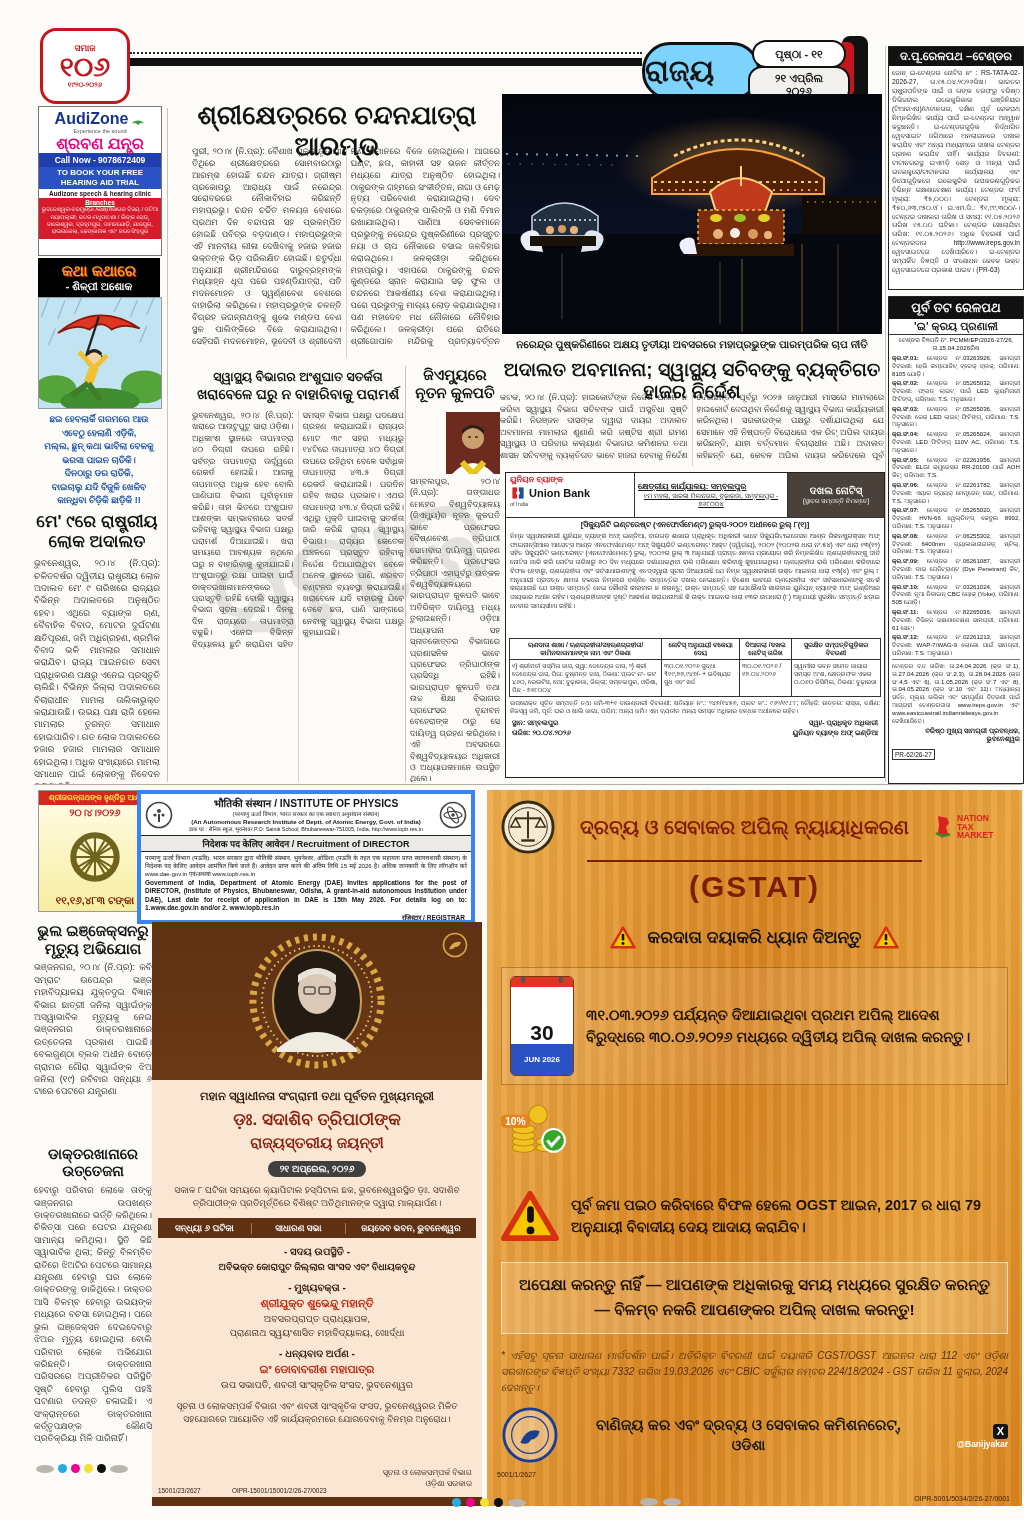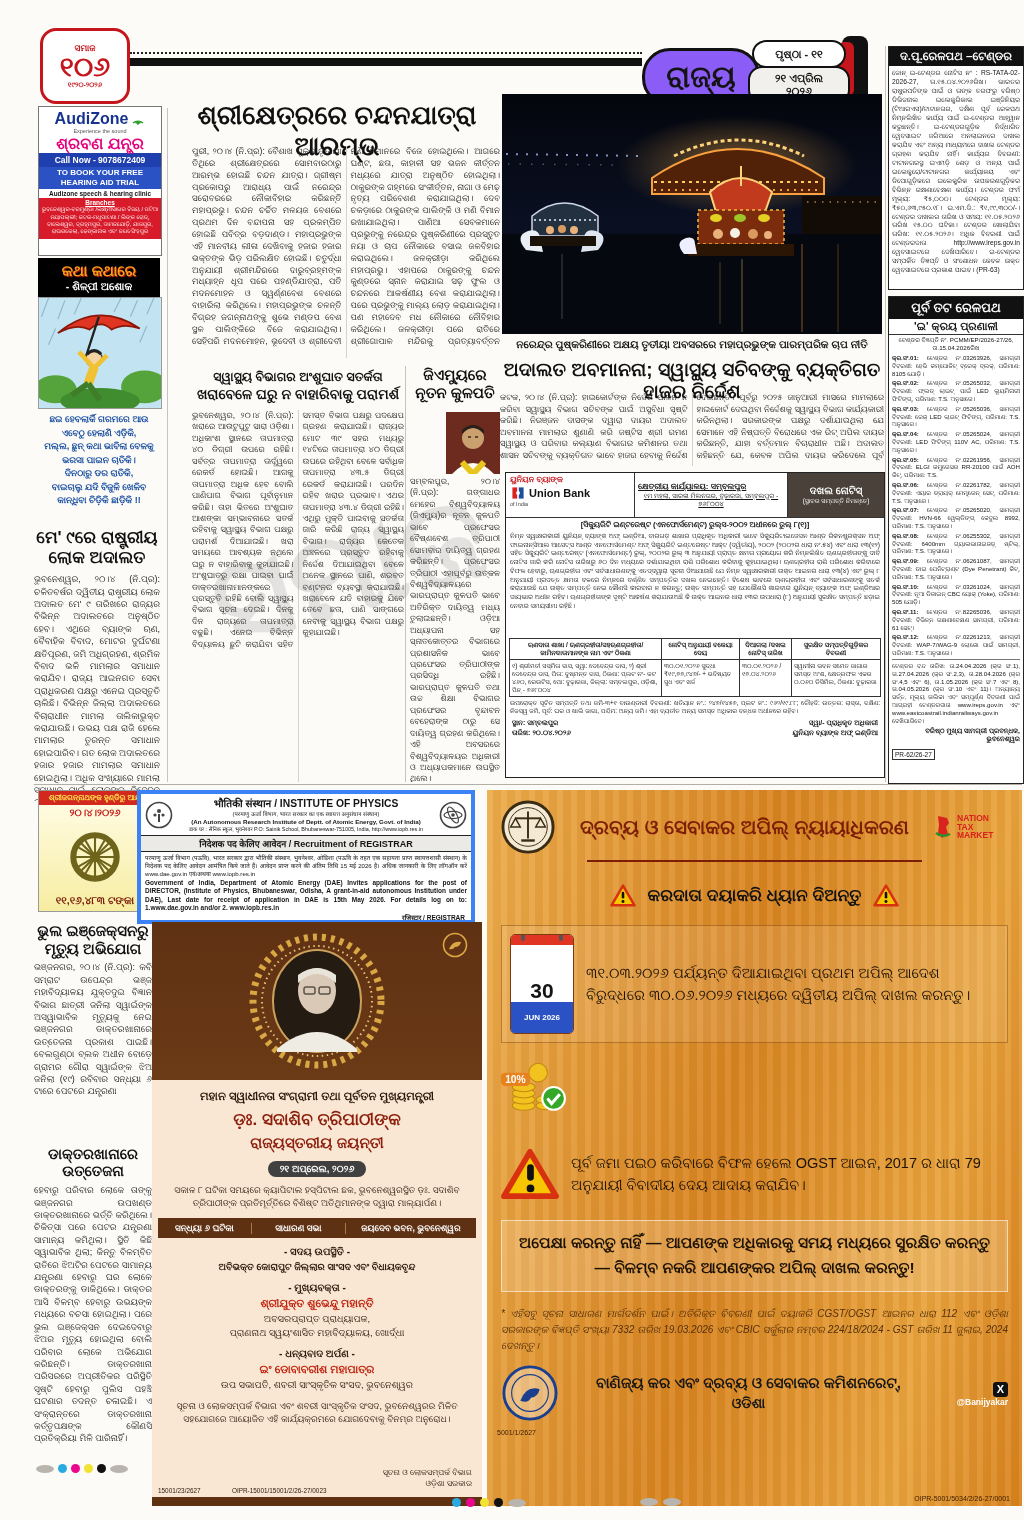--- a/index.html
+++ b/index.html
@@ -22,40 +22,40 @@
   
   .noticebox{border:1.5px solid #222;background:#fff;}
   .ubtable{border-collapse:collapse;width:372px;margin:0 3px;}
   .ubtable th,.ubtable td{border:1px solid #333;padding:2px;vertical-align:top;}
   .ubtable th{font-size:6.6px;text-align:center;}
   .ubtable td{font-size:6.3px;text-align:left;}
   
   .gstat{background:linear-gradient(100deg,#edac4a,#d98420 45%,#e9a33c 80%,#d9821c);}
   .gstat:before{content:"";position:absolute;inset:0;background:repeating-linear-gradient(90deg,rgba(255,255,255,.07) 0 6px,rgba(0,0,0,.03) 6px 14px);pointer-events:none;}
   .grow{display:flex;align-items:center;gap:12px;margin-top:13px;position:relative;}
-  .gtext{font-size:14.5px;font-weight:normal;color:#1d1205;line-height:1.55;flex:1;}
+  .gtext{font-size:14.5px;font-weight:bold;color:#1d1205;line-height:1.55;flex:1;}
   .dot{width:9px;height:9px;border-radius:50%;display:inline-block;}
   .oval{width:18px;height:8px;border-radius:50%;background:#b9b5ae;display:inline-block;}
   .memline{text-align:center;line-height:1.45;color:#2b1608;}
 </style>
 </head>
 <body>
 
 <div id="page">
 
   <div class="abs logo-frame" style="left:40px;top:28px;width:84px;height:70px;">
     <div style="font-size:9px;color:#c4161c;" class="b">ସମାଜ</div>
     <div style="font-size:27px;color:#c4161c;line-height:1;" class="b">୧୦୬</div>
     <div style="font-size:7px;color:#c4161c;" class="b">୧୯୨୦-୨୦୨୬</div>
   </div>
   <div class="abs" style="left:130px;top:52px;width:512px;border-top:2px dotted #222;"></div>
   <div class="abs" style="left:130px;top:58px;width:512px;height:8px;background:#111;"></div>
   <div class="abs" style="left:842px;top:36px;width:26px;height:66px;background:#111;border-radius:8px;"></div>
   <div class="abs" style="left:838px;top:42px;width:16px;height:54px;background:#c4161c;border-radius:6px;"></div>
-  <div class="abs" style="left:642px;top:42px;width:112px;height:52px;border:3.5px solid #111;border-radius:28px;background:#8b5cf6;display:flex;align-items:center;justify-content:center;font-size:30px;margin-top:6px;">
+  <div class="abs" style="left:642px;top:42px;width:112px;height:52px;border:3.5px solid #111;border-radius:28px;background:#7dd3fc;display:flex;align-items:center;justify-content:flex-start;font-size:30px;">
     <span class="b">ରାଜ୍ୟ</span>
   </div>
   <div class="abs pill" style="left:752px;top:40px;width:90px;height:24px;font-size:11px;">
     <span>ପୃଷ୍ଠା - ୧୧</span>
   </div>
   <div class="abs pill" style="left:748px;top:66px;width:98px;height:34px;font-size:11px;background:#f2f0ec;line-height:1.15;">
     <span>୨୧ ଏପ୍ରିଲ</span>
     <span>୨୦୨୬</span>
   </div>
 
@@ -142,21 +142,21 @@
     <div class="b c pre" style="font-size:9px;color:#1a4fa0;line-height:1.5;margin-top:4px;">ଛଇ ହେବଲାର୍କି ଗରମରେ ଆଉ
 ଏବେଠୁ ହେଲାଣି ଏଡ଼ିକି,
 ମଲ୍ଲ, ଛୁନ୍ କଥା ଭାବିଲା ବେଳକୁ
 ଭରସା ପାଇନ ଚାତିକି।
 ଦିନଠାରୁ ଡର ରାତିକି,
 ବାଇଚାଲୁ ଯଦି ବିଜୁଳି ଖେଳିବ
 କାନ୍ଧିବା ଚିଡ଼ିକି ଛାଡ଼ିକି !!</div>
   </div>
 
   <div class="abs" style="left:34px;top:512px;width:126px;">
-    <div class="art-head" style="font-size:17px;margin-top:16px;">ମେ' ୯ରେ ରାଷ୍ଟ୍ରୀୟ</div>
+    <div class="art-head" style="font-size:17px;">ମେ' ୯ରେ ରାଷ୍ଟ୍ରୀୟ</div>
     <div class="art-head" style="font-size:17px;">ଲୋକ ଅଦାଲତ</div>
     <div class="body-txt clip" style="margin-top:5px;height:228px;">ଭୁବନେଶ୍ୱର, ୨୦।୪ (ନି.ପ୍ର): ଚଳିତବର୍ଷର ଦ୍ୱିତୀୟ ରାଷ୍ଟ୍ରୀୟ ଲୋକ ଅଦାଲତ ମେ' ୯ ତାରିଖରେ ରାଜ୍ୟର ବିଭିନ୍ନ ଅଦାଲତରେ ଅନୁଷ୍ଠିତ ହେବ। ଏଥିରେ ବ୍ୟାଙ୍କ ଋଣ, ବୈବାହିକ ବିବାଦ, ମୋଟର ଦୁର୍ଘଟଣା କ୍ଷତିପୂରଣ, ଜମି ଅଧିଗ୍ରହଣ, ଶ୍ରମିକ ବିବାଦ ଭଳି ମାମଲାର ସମାଧାନ କରାଯିବ। ରାଜ୍ୟ ଆଇନଗତ ସେବା ପ୍ରାଧିକରଣ ପକ୍ଷରୁ ଏନେଇ ପ୍ରସ୍ତୁତି ଚାଲିଛି। ବିଭିନ୍ନ ଜିଲ୍ଲା ଅଦାଲତରେ ବିଚାରାଧୀନ ମାମଲା ତାଲିକାଭୁକ୍ତ କରାଯାଉଛି। ଉଭୟ ପକ୍ଷ ରାଜି ହେଲେ ମାମଲାର ତୁରନ୍ତ ସମାଧାନ ହୋଇପାରିବ। ଗତ ଲୋକ ଅଦାଲତରେ ହଜାର ହଜାର ମାମଲାର ସମାଧାନ ହୋଇଥିଲା। ଅଧିକ ସଂଖ୍ୟାରେ ମାମଲା ସମାଧାନ ପାଇଁ ଲୋକଙ୍କୁ ନିବେଦନ କରାଯାଇଛି।</div>
   </div>
 
   <div class="abs vrule" style="left:167px;top:108px;height:674px;"></div>
   <div class="abs vrule" style="left:405px;top:366px;height:416px;"></div>
   <div class="abs vrule" style="left:885px;top:46px;height:736px;"></div>
 
   <div class="abs art-head" style="left:172px;top:100px;width:330px;font-size:26px;">ଶ୍ରୀକ୍ଷେତ୍ରରେ ଚନ୍ଦନଯାତ୍ରା ଆରମ୍ଭ</div>
   <div class="abs body-txt cols2 clip" style="left:192px;top:146px;width:308px;height:212px;font-size:8.6px;">ପୁରୀ, ୨୦।୪ (ନି.ପ୍ର): ବୈଶାଖ ଶୁକ୍ଳ ତୃତୀୟା ତିଥିରେ ଶ୍ରୀକ୍ଷେତ୍ରରେ ସୋମବାରଠାରୁ ଆରମ୍ଭ ହୋଇଛି ଚନ୍ଦନ ଯାତ୍ରା। ଗ୍ରୀଷ୍ମ ପ୍ରକୋପରୁ ଆରାଧ୍ୟ ପାଇଁ ନରେନ୍ଦ୍ର ସରୋବରରେ ନୌକାବିହାର କରିଛନ୍ତି ମହାପ୍ରଭୁ। ଚନ୍ଦନ ଚର୍ଚ୍ଚିତ ମଳୟଜ ବେଶରେ ପ୍ରଥମ ଦିନ ବନ୍ଦାପନା ସହ ପ୍ରକମ୍ପିତ ହୋଇଛି ପବିତ୍ର ବଡ଼ଦାଣ୍ଡ। ମହାପ୍ରଭୁଙ୍କ ଏହି ମାନବୀୟ ଲୀଳା ଦେଖିବାକୁ ହଜାର ହଜାର ଭକ୍ତଙ୍କ ଭିଡ଼ ପରିଲକ୍ଷିତ ହୋଇଛି। ଚତୁର୍ଦ୍ଧା ଅନୁଯାୟୀ ଶ୍ରୀମନ୍ଦିରରେ ଦାରୁବ୍ରହ୍ମଙ୍କ ମଧ୍ୟାହ୍ନ ଧୂପ ପରେ ପହଣ୍ଡିଯାତ୍ରା, ପତି ମଦନମୋହନ ଓ ସ୍ୱର୍ଣ୍ଣବେଶ ବେଶରେ ବାହାରିଲା କରିଥିଲେ। ମହାପ୍ରଭୁଙ୍କ ଚଳନ୍ତି ବିଗ୍ରହ ଜଗନ୍ନାଥଙ୍କୁ ଶୁଭେ ମଣ୍ଡପ ବେଶ ସ୍ଥଳ ପାଲିଙ୍କିରେ ବିଜେ କରାଯାଇଥିଲା। ସେହିପରି ମଦନମୋହନ, ଭୂଦେବୀ ଓ ଶ୍ରୀଦେବୀ ମଣି ବିମାନରେ ବିଜେ ହୋଇଥିଲେ। ଆଗରେ ଘଣ୍ଟ, ଛତା, କାହାଳୀ ସହ ଭଜନ କୀର୍ତ୍ତନ ମଧ୍ୟରେ ଯାତ୍ରା ଅନୁଷ୍ଠିତ ହୋଇଥିଲା। ଠାକୁରଙ୍କ ଗହ୍ମରେ ସଂକୀର୍ତ୍ତନ, ନାଗା ଓ ମେଢ଼ ନୃତ୍ୟ ପରିବେଶଣ କରାଯାଇଥିଲା। ଦେବ ଚକଡ଼ାରେ ଠାକୁରଙ୍କ ପାଲିଙ୍କି ଓ ମଣି ବିମାନ ରଖାଯାଇଥିଲା। ପାଣିଆ ସେବକମାନେ ପ୍ରଭୁଙ୍କୁ ନରେନ୍ଦ୍ର ପୁଷ୍କରିଣୀରେ ପ୍ରସ୍ତୁତ ନୟା ଓ ଚାପ ନୌକାରେ ବସାଇ ଜଳବିହାର କରାଇଥିଲେ। ଜଳକ୍ରୀଡ଼ା କରିଥିଲେ ମହାପ୍ରଭୁ। ଏହାପରେ ଠାକୁରଙ୍କୁ ଚନ୍ଦନ କୁଣ୍ଡରେ ସ୍ନାନ କରାଯାଇ ସଢ଼ ଫୁଲ ଓ ଚନ୍ଦନରେ ଆକର୍ଷଣୀୟ ବେଶ କରାଯାଇଥିଲା। ପରେ ପ୍ରଭୁଙ୍କୁ ମାଲ୍ୟ ଲୋଡ଼ କରାଯାଇଥିଲା। ପଣ ମହାଦେବ ମଧ ନୌକାରେ ନୌବିହାର କରିଥିଲେ। ଜଳକ୍ରୀଡ଼ା ପରେ ରାତିରେ ଶ୍ରୀଗୋପାଳ ମନ୍ଦିରକୁ ପ୍ରତ୍ୟାବର୍ତ୍ତନ କରିଥିଲେ ମହାପ୍ରଭୁଙ୍କ ଚଳନ୍ତି ବିଗ୍ରହ। ଏହିଭଳି ଦିନ ଧରି ନରେନ୍ଦ୍ର ଘାଟରେ ଚାଲିବ ଜଳଲୀଳା।</div>
@@ -350,21 +350,21 @@
         <div class="b c" style="font-size:6.2px;">(An Autonomous Research Institute of Deptt. of Atomic Energy, Govt. of India)</div>
         <div class="c" style="font-size:5.4px;">डाक घर : सैनिक स्कूल, भुवनेश्वर P.O: Sainik School, Bhubaneswar-751005, India, http://www.iopb.res.in</div>
       </div>
       <svg width="28" height="28" viewBox="0 0 28 28">
           <circle cx="14" cy="14" r="12.5" fill="none" stroke="#444" stroke-width="1.6"></circle>
           <ellipse cx="14" cy="14" rx="9" ry="3.6" fill="none" stroke="#444" stroke-width="1.2"></ellipse>
           <ellipse cx="14" cy="14" rx="9" ry="3.6" fill="none" stroke="#444" stroke-width="1.2" transform="rotate(60 14 14)"></ellipse>
           <circle cx="14" cy="14" r="1.8" fill="#444"></circle>
         </svg>
     </div>
-    <div class="b c" style="font-size:9px;border-top:1.6px solid #222;border-bottom:1.6px solid #222;background:#eceae6;padding:1px;">निदेशक पद केलिए आवेदन / Recruitment of REGISTRAR</div>
+    <div class="b c" style="font-size:9px;border-top:1.6px solid #222;border-bottom:1.6px solid #222;background:#eceae6;padding:1px;">निदेशक पद केलिए आवेदन / Recruitment of DIRECTOR</div>
     <div class="j" style="font-size:6.1px;line-height:1.3;padding:2px 4px 0;">परमाणु ऊर्जा विभाग (पऊवि), भारत सरकार द्वारा भौतिकी संस्थान, भुवनेश्वर, ओडिशा (पऊवि के तहत एक सहायता प्राप्त स्वायत्तशासी संस्थान) के निदेशक पद केलिए आवेदन आमंत्रित किये जाते हैं। आवेदन प्राप्त करने की अंतिम तिथि 15 मई 2026 है। अधिक जानकारी के लिए लॉगऑन करें www.dae.gov.in एवं/अथवा www.iopb.res.in</div>
     <div class="j" style="font-size:6.5px;line-height:1.3;padding:1px 4px 0;font-weight:600;">Government of India, Department of Atomic Energy (DAE) Invites applications for the post of DIRECTOR, (Institute of Physics, Bhubaneswar, Odisha, A grant-in-aid autonomous Institution under DAE), Last date for receipt of application in DAE is 15th May 2026. For details log on to: 1.www.dae.gov.in and/or 2. www.iopb.res.in</div>
     <div class="b" style="font-size:6.5px;text-align:right;padding:0 6px;">रजिस्ट्रार / REGISTRAR</div>
   </div>
 
   <div class="abs clip" style="left:152px;top:922px;width:330px;height:584px;background:#f9e7d4;">
     <div style="position:relative;height:158px;background:linear-gradient(#5f3113,#6b3a16);">
       <svg width="140" height="140" viewBox="0 0 140 140" style="position:absolute;left:95px;top:9px;">
         <circle cx="70" cy="70" r="64" fill="none" stroke="#d9a743" stroke-width="7" stroke-dasharray="4 5"></circle>
         <circle cx="70" cy="70" r="55" fill="none" stroke="#e8c277" stroke-width="2" stroke-dasharray="1.5 3.5"></circle>
@@ -428,20 +428,21 @@
               <path d="M2 18 q6 5 14 1" fill="none" stroke="#2f8f2f" stroke-width="2.5"></path>
             </svg>
           <div style="line-height:1.05;">
             <div class="b" style="font-size:8.5px;color:#d8231f;">NATION</div>
             <div class="b" style="font-size:8.5px;color:#d8231f;">TAX</div>
             <div class="b" style="font-size:8.5px;color:#d8231f;">MARKET</div>
           </div>
         </div>
       </div>
       <div style="width:66%;height:2px;background:#7c1d07;margin:6px auto 0;"></div>
+      <div class="b c" style="font-size:30px;color:#7c1d07;letter-spacing:2px;margin-top:8px;">(GSTAT)</div>
 
       <div style="display:flex;align-items:center;justify-content:center;gap:12px;margin-top:22px;">
         <svg width="26" height="23" viewBox="0 0 60 54">
             <path d="M30 4 L57 50 H3 Z" fill="#f7c600" stroke="#d8310f" stroke-width="6" stroke-linejoin="round"></path>
             <rect x="27" y="18" width="6" height="16" rx="3" fill="#111"></rect>
             <circle cx="30" cy="41" r="3.5" fill="#111"></circle>
           </svg>
         <div class="b" style="font-size:17px;color:#111;">କରଦାତା ଦୟାକରି ଧ୍ୟାନ ଦିଅନ୍ତୁ</div>
         <svg width="26" height="23" viewBox="0 0 60 54">
             <path d="M30 4 L57 50 H3 Z" fill="#f7c600" stroke="#d8310f" stroke-width="6" stroke-linejoin="round"></path>

